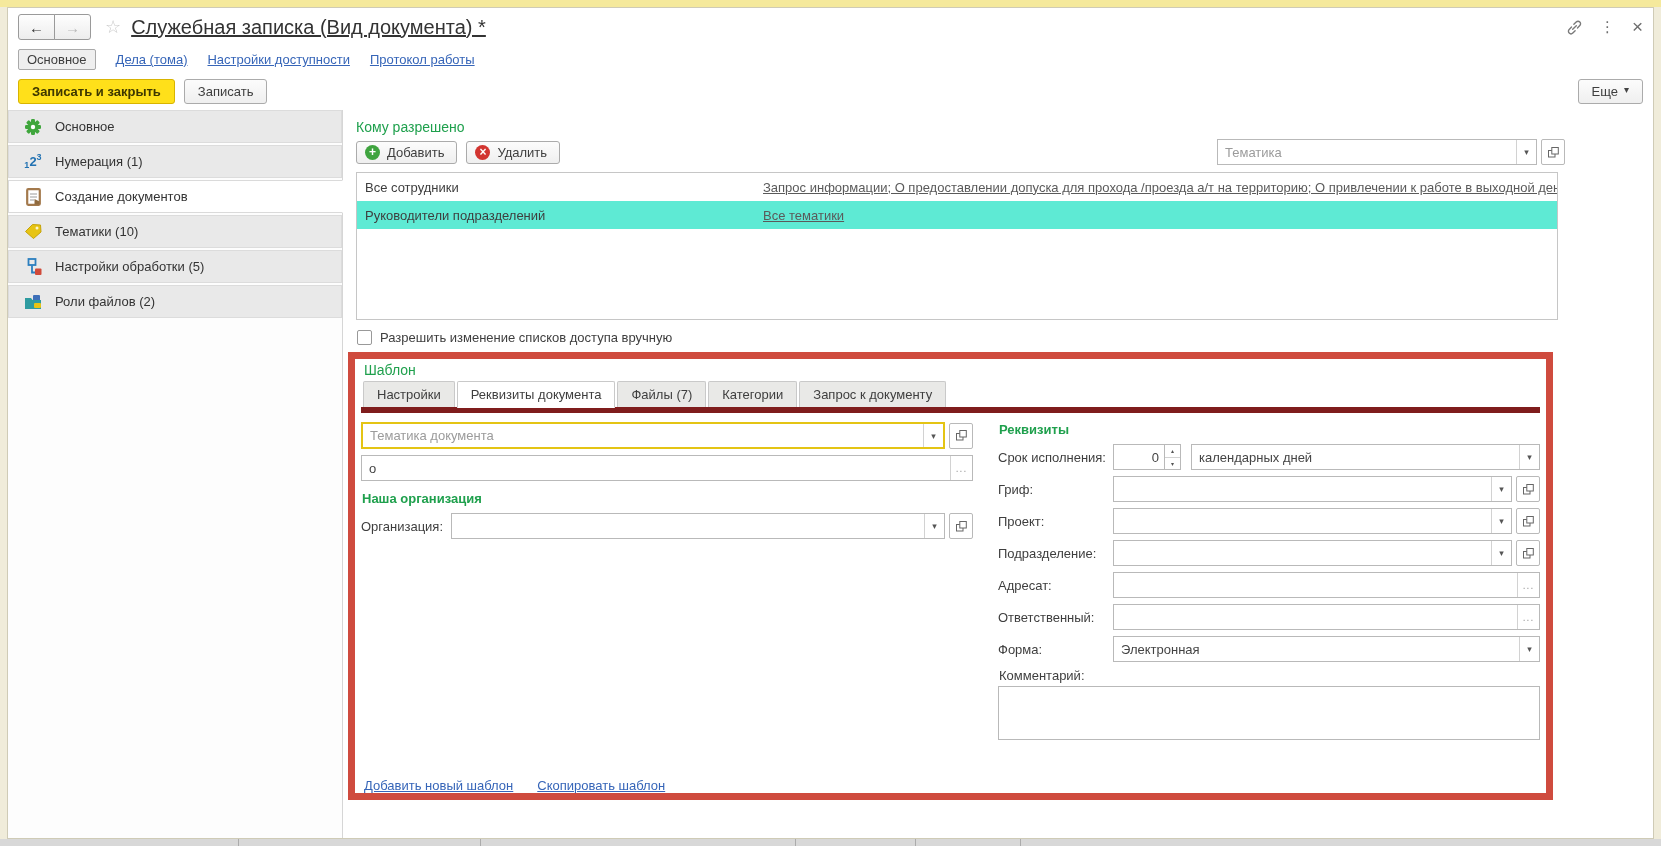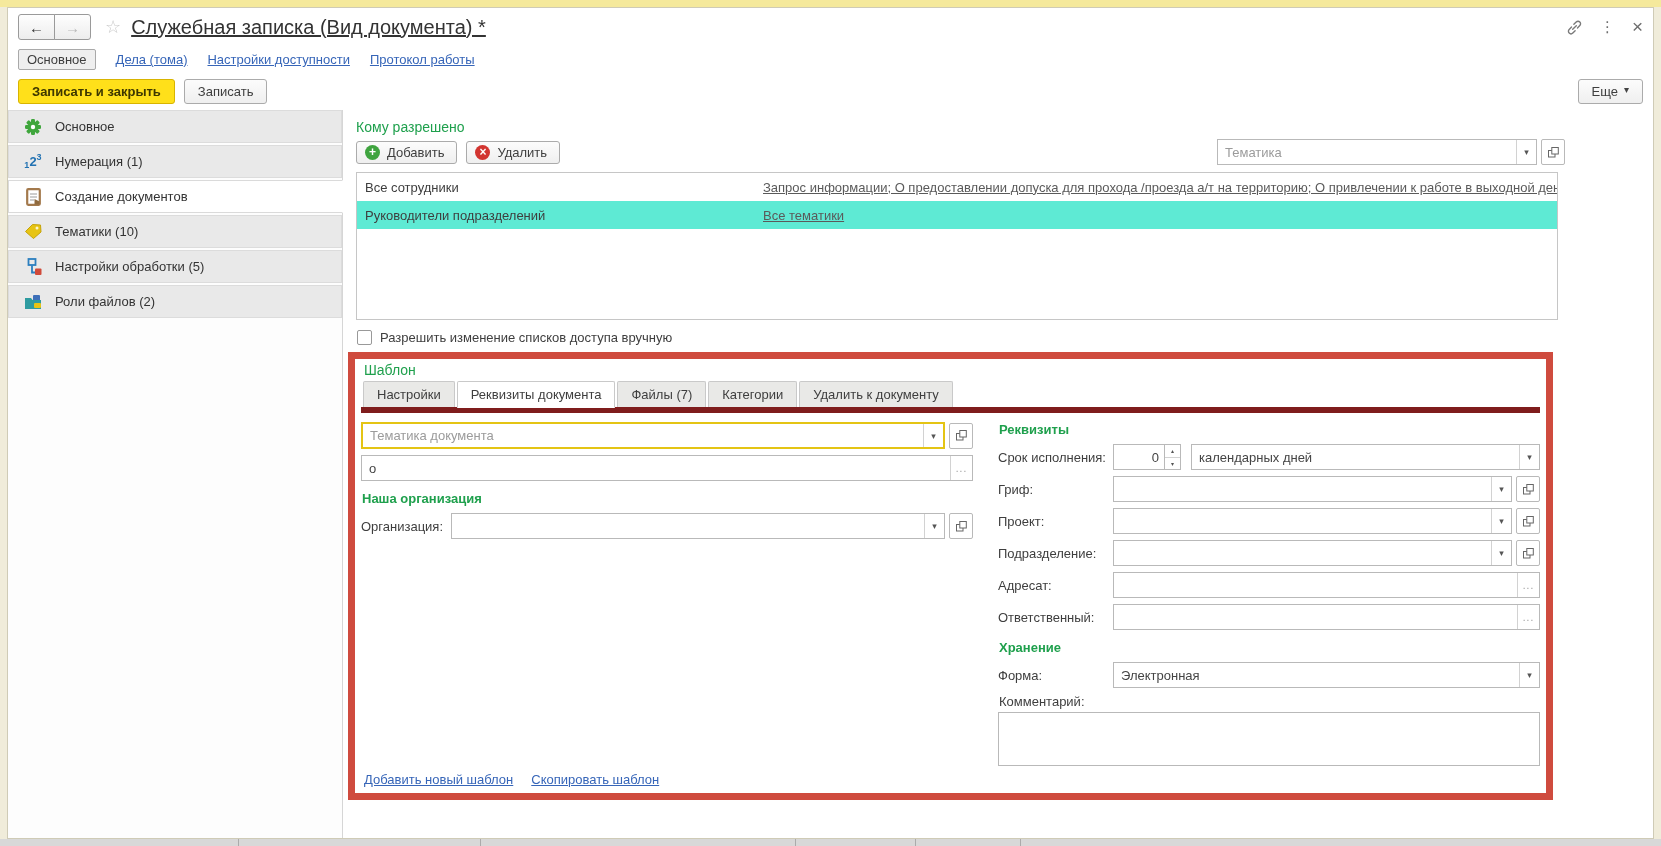--- a/index.html
+++ b/index.html
@@ -96,21 +96,21 @@
          padding:5px 7px;outline:none;}
   .subhead{color:#1FA04D;font-weight:bold;margin:10px 0 7px 1px;}
   .flabel{color:#3E3E3E;white-space:nowrap;}
   .tpl-left .flabel{width:90px;flex:0 0 90px;}
   .rlabel{width:115px;flex:0 0 115px;color:#3E3E3E;white-space:nowrap;}
   .numwrap{display:flex;align-items:stretch;height:26px;box-sizing:border-box;margin-right:10px;}
   .numinp{width:52px;border:1px solid #B9B9B9;text-align:right;padding:0 5px;font:inherit;color:#444;outline:none;box-sizing:border-box;}
   .spin{width:16px;border:1px solid #B9B9B9;border-left:none;display:flex;flex-direction:column;flex:0 0 16px;box-sizing:border-box;}
   .spin span{flex:1;display:flex;align-items:center;justify-content:center;font-size:6px;color:#555;cursor:pointer;}
   .spin span:first-child{border-bottom:1px solid #D2D2D2;}
-  .tpl-links{height:28px;display:flex;align-items:center;gap:18px;padding-left:3px;flex:0 0 auto;}
+  .tpl-links{height:28px;display:flex;align-items:flex-end;gap:24px;padding-left:3px;flex:0 0 auto;}
   .tpl-links a{color:#3665B8;text-decoration:underline;cursor:pointer;}
   .comment-label{margin:3px 0 3px 1px;color:#3E3E3E;}
   
   .cutoff{position:absolute;left:0;right:0;bottom:0;height:7px;background:#D8D8D8;z-index:5;}
   .cutoff i{position:absolute;top:0;bottom:0;width:1px;background:#ABABAB;}
 </style>
 </head>
 <body>
 
 <div class="frame-top"></div>
@@ -264,21 +264,21 @@
       </label>
 
       <div class="red-frame">
         <div class="sec-title">Шаблон</div>
 
         <div class="tabs">
           <div class="tab">Настройки</div>
           <div class="tab active">Реквизиты документа</div>
           <div class="tab">Файлы (7)</div>
           <div class="tab">Категории</div>
-          <div class="tab">Удалить к документу</div>
+          <div class="tab">Запрос к документу</div>
         </div>
 
         <div class="tab-body">
 
           <div class="tpl-left">
             <div class="frow">
               <span class="combo active-field flexfill">
                 <input class="cinp" placeholder="Тематика документа" style="">
                 <span class="dd">▾</span>
               </span>
@@ -380,21 +380,20 @@
             </div>
 
             <div class="frow">
               <span class="rlabel">Ответственный:</span>
               <span class="combo flexfill">
                 <input class="cinp" style="">
                 <span class="ell">...</span>
               </span>
             </div>
 
-            <div class="subhead">Хранение</div>
 
             <div class="frow">
               <span class="rlabel">Форма:</span>
               <span class="combo flexfill">
                 <span class="cval">Электронная</span>
                 <span class="dd">▾</span>
               </span>
             </div>
 
             <div class="comment-label">Комментарий:</div>

